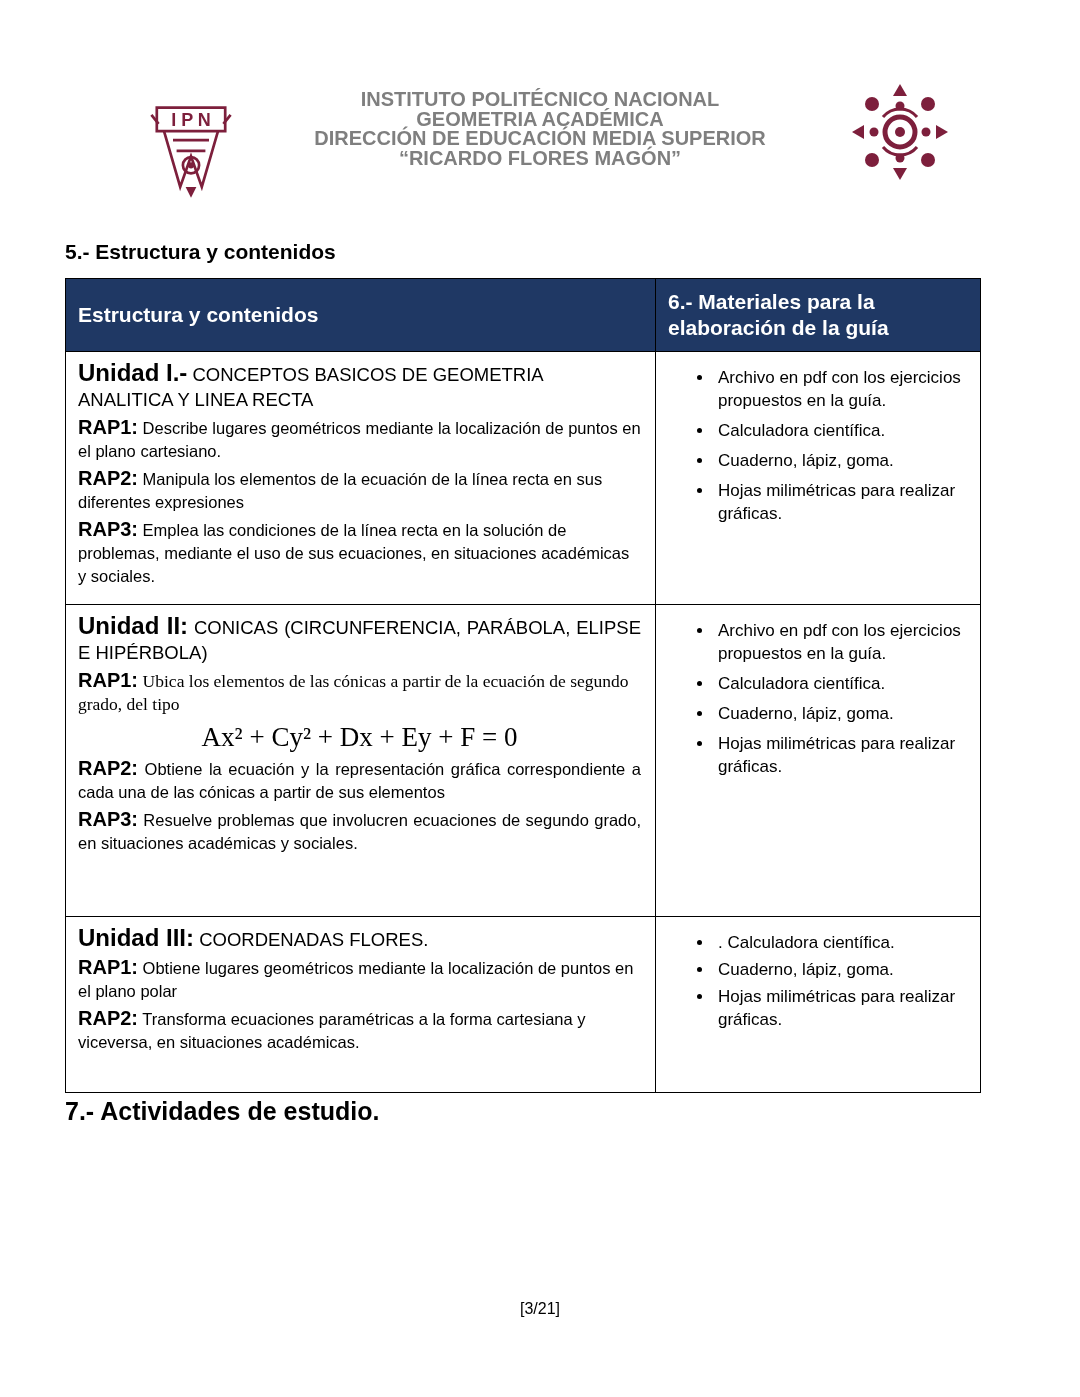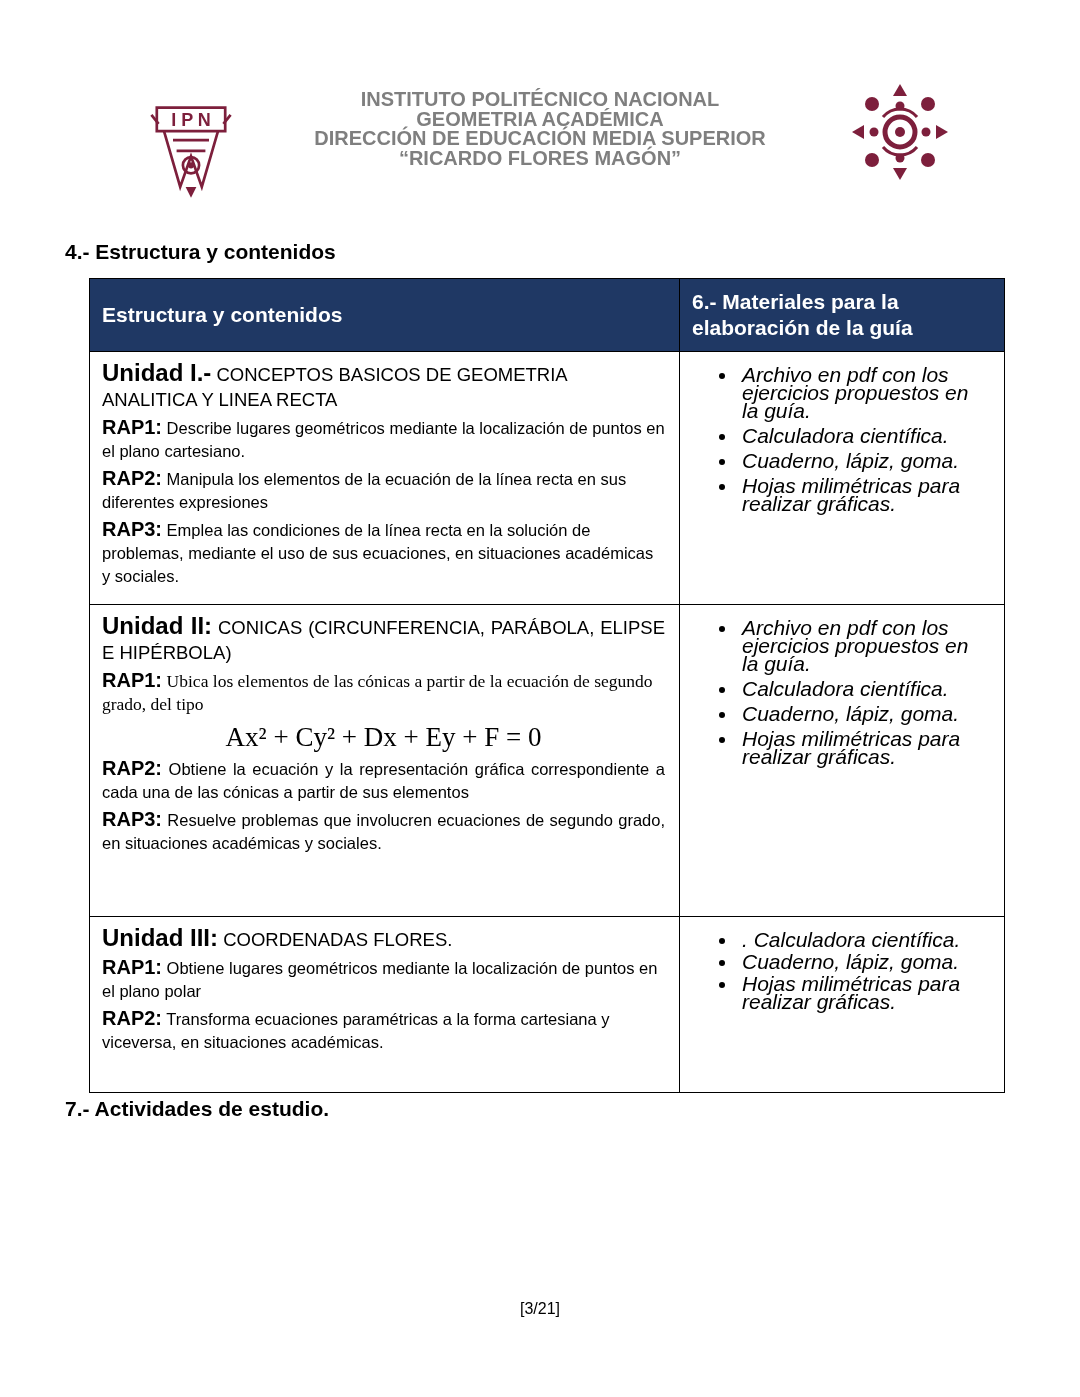--- a/index.html
+++ b/index.html
@@ -31,27 +31,27 @@
   .logo-right { right: 130px; top: 82px; }
 
   
   .section-title {
     margin: 22px 0 14px 65px;
     font-size: 21px;
     font-weight: bold;
   }
   .section-title-7 {
     margin: 4px 0 0 65px;
-    font-size: 21px;
+    font-size: 25px;
     font-weight: bold;
   }
 
   
   table.content-table {
-    margin-left: 89px;
+    margin-left: 65px;
     width: 915px;
     border-collapse: collapse;
     table-layout: fixed;
   }
   .content-table th, .content-table td {
     border: 1.5px solid #000;
     vertical-align: top;
   }
   .col-structure-w { width: 590px; }
   .col-materials-w { width: 325px; }
@@ -85,25 +85,24 @@
     text-align: center;
     font-family: "Liberation Serif", serif;
     font-size: 27px;
   }
 
   ul.materials {
     margin: 8px 0 0 0;
     padding-left: 46px;
   }
   ul.materials li {
-    font-size: 21px;
-    line-height: 18px;
+    font-size: 17px;
+    line-height: 23px;
     margin-bottom: 7px;
     padding-left: 4px;
-    font-style: italic;
   }
   ul.materials.tight li { margin-bottom: 4px; }
 
   
   .page-number {
     position: absolute;
     left: 0; right: 0;
     top: 1300px;
     text-align: center;
     font-size: 16px;
@@ -157,21 +156,21 @@
           <circle cx="50" cy="76" r="4.5"></circle>
           <circle cx="24" cy="50" r="4.5"></circle>
           <circle cx="76" cy="50" r="4.5"></circle>
           <path d="M33 35 a22 22 0 0 1 34 0" fill="none" stroke="#7d1f3c" stroke-width="3"></path>
           <path d="M33 65 a22 22 0 0 0 34 0" fill="none" stroke="#7d1f3c" stroke-width="3"></path>
         </g>
       </svg>
     </div>
   </div>
 
-  <h1 class="section-title">4.- Estructura y contenidos</h1>
+  <h1 class="section-title">5.- Estructura y contenidos</h1>
 
   <table class="content-table">
     <colgroup>
       <col class="col-structure-w">
       <col class="col-materials-w">
     </colgroup>
     <thead>
       <tr>
         <th>Estructura y contenidos</th>
         <th>6.- Materiales para la elaboración de la guía</th>

